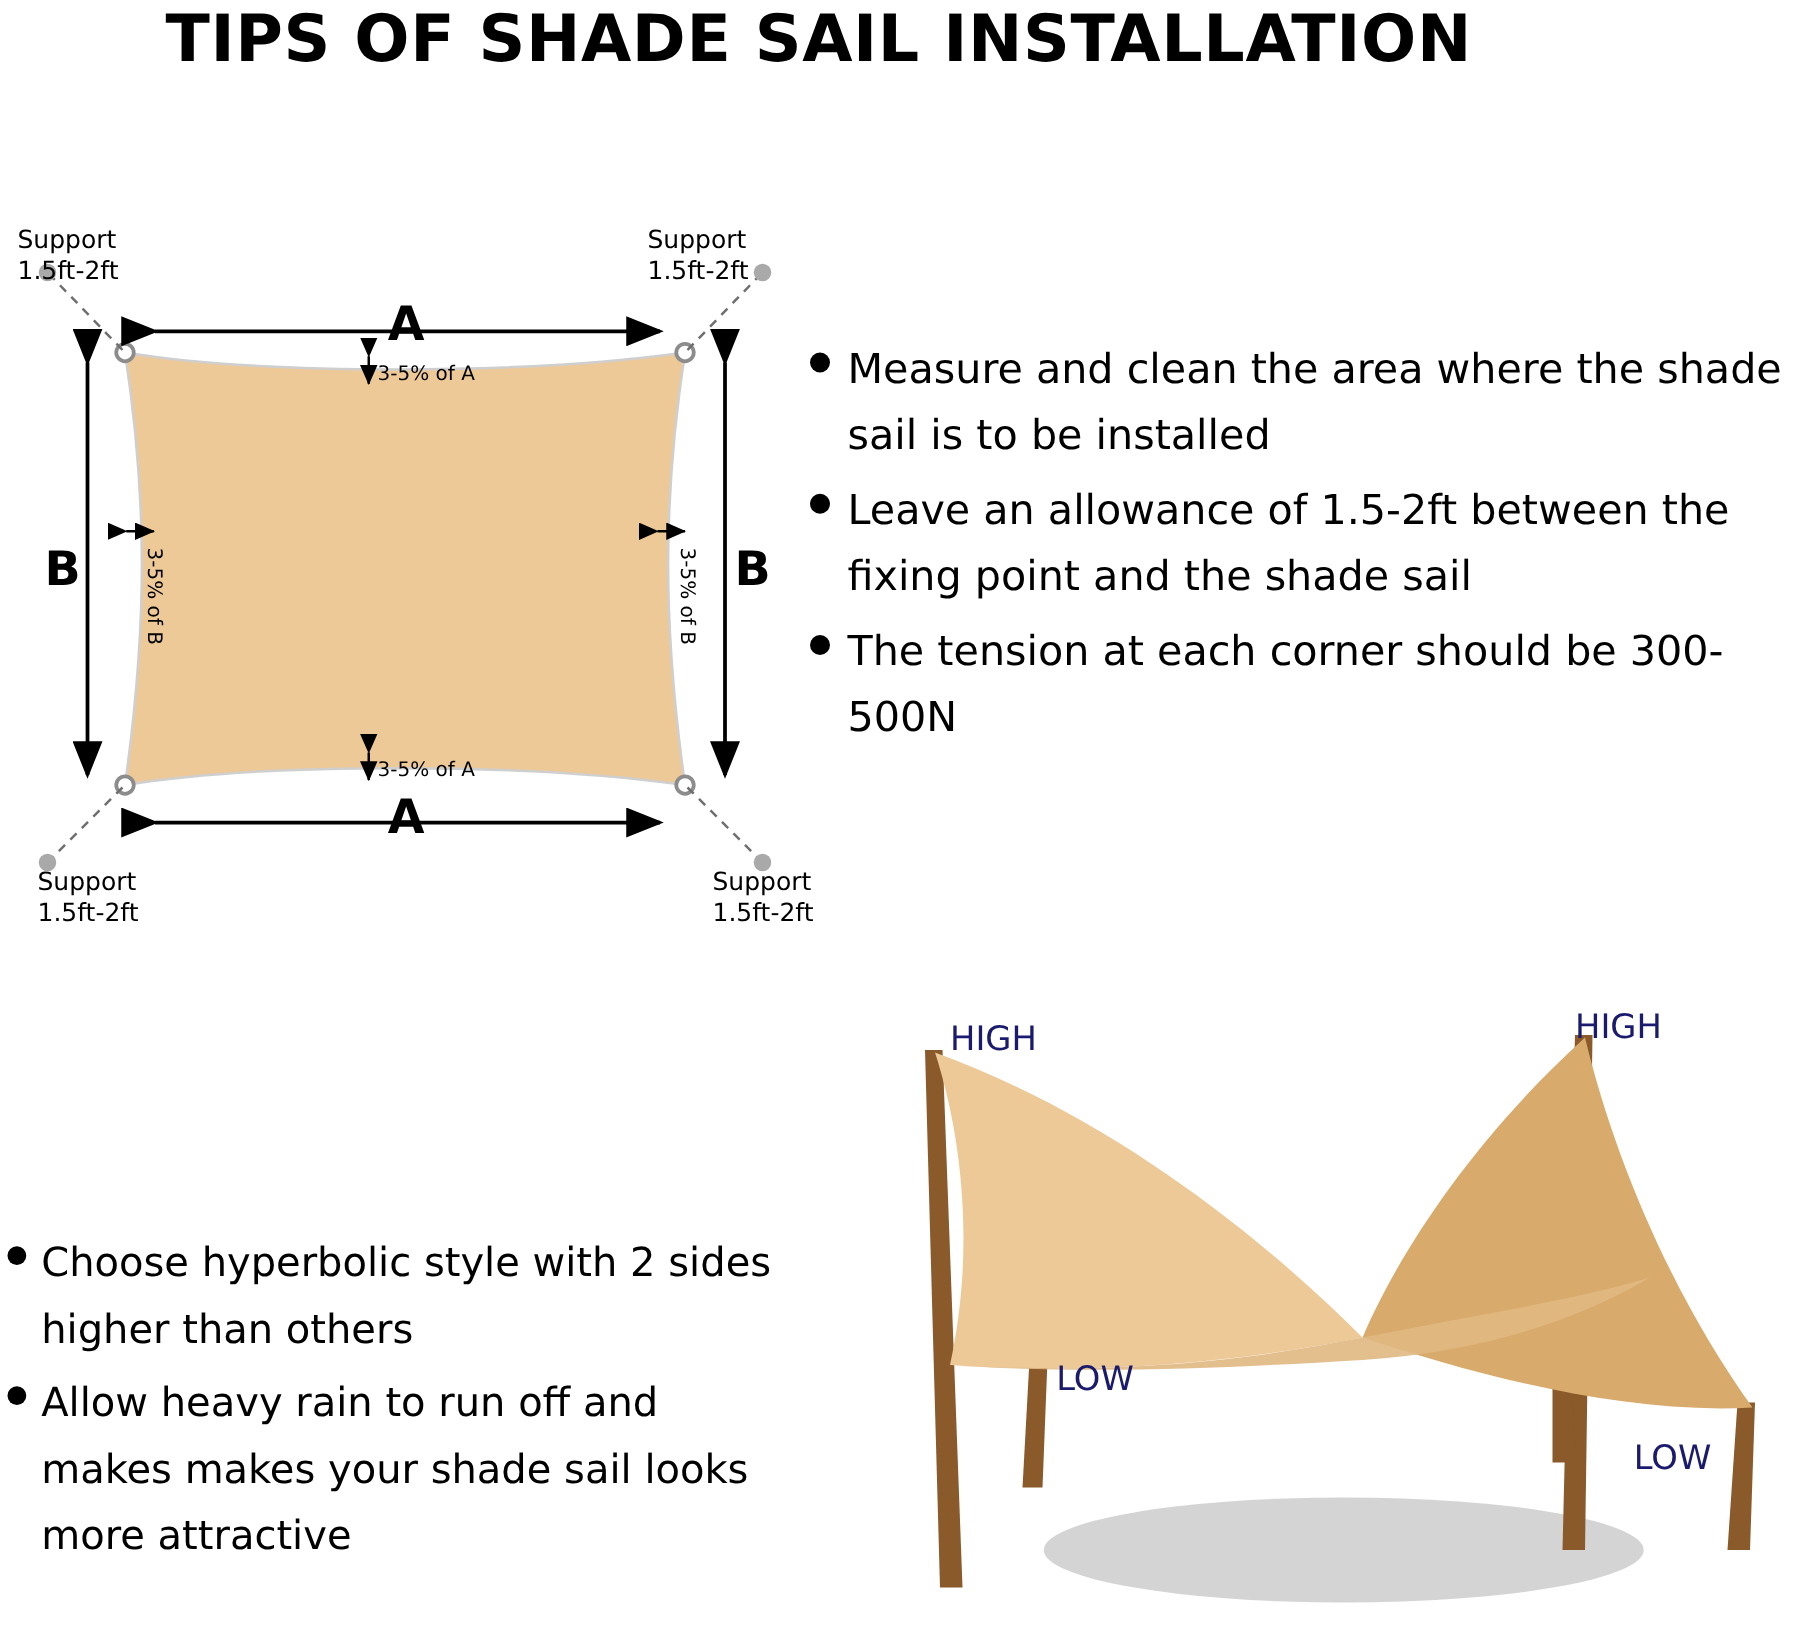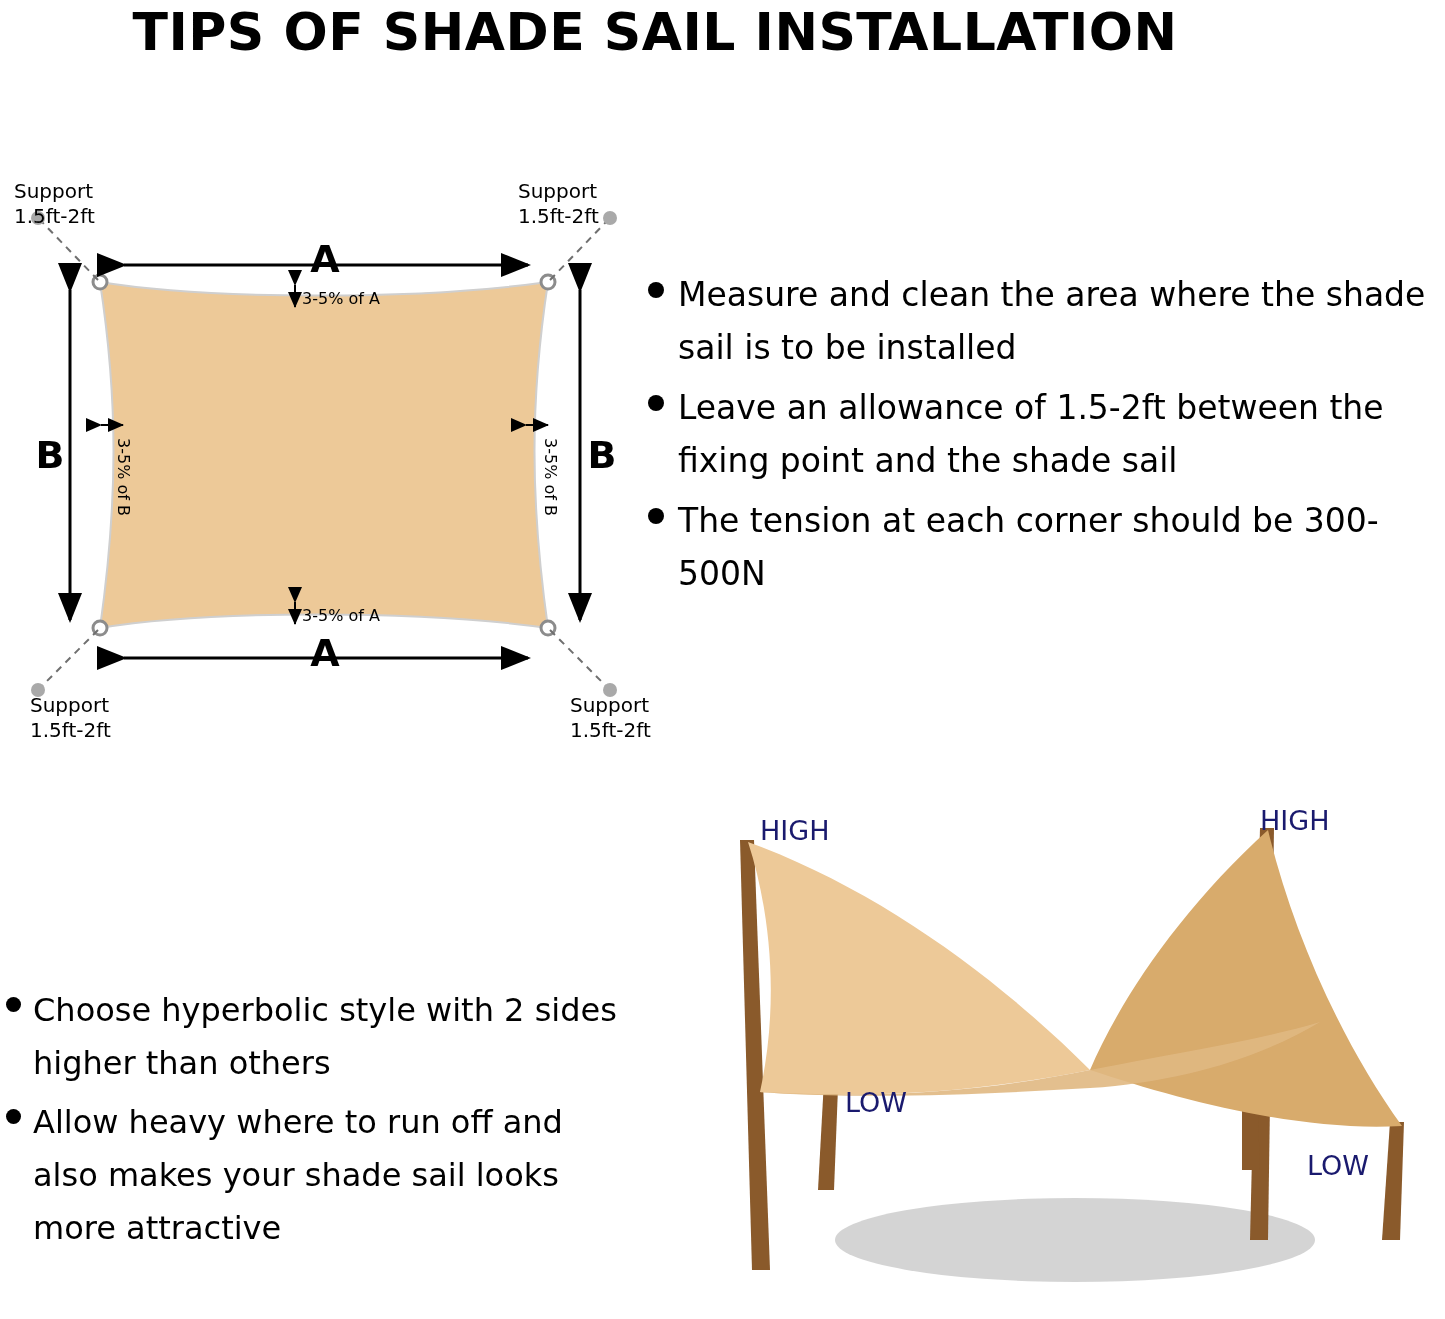--- a/index.html
+++ b/index.html
@@ -179,21 +179,21 @@
   </div>
 </div>
 
 <div class="bullets-bottom-left">
   <div class="bullet-row">
     <span class="bullet-dot"></span>
     <span class="bullet-text">Choose hyperbolic style with 2 sides higher than others</span>
   </div>
   <div class="bullet-row">
     <span class="bullet-dot"></span>
-    <span class="bullet-text">Allow heavy where to run off and also makes your shade sail looks more attractive</span>
+    <span class="bullet-text">Allow heavy rain to run off and makes makes your shade sail looks more attractive</span>
   </div>
 </div>
 
 <div class="diagram-bottom-right">
   <svg width="825" height="549" viewBox="0 0 825 549" xmlns="http://www.w3.org/2000/svg">
 
     <ellipse cx="455" cy="470" rx="240" ry="42" fill="#cccccc" opacity="0.85"></ellipse>
 
     <path d="M120,70 L134,70 L150,500 L132,500 Z" fill="#8a5a2b"></path>
     <path d="M640,58 L654,58 L648,470 L630,470 Z" fill="#8a5a2b"></path>

